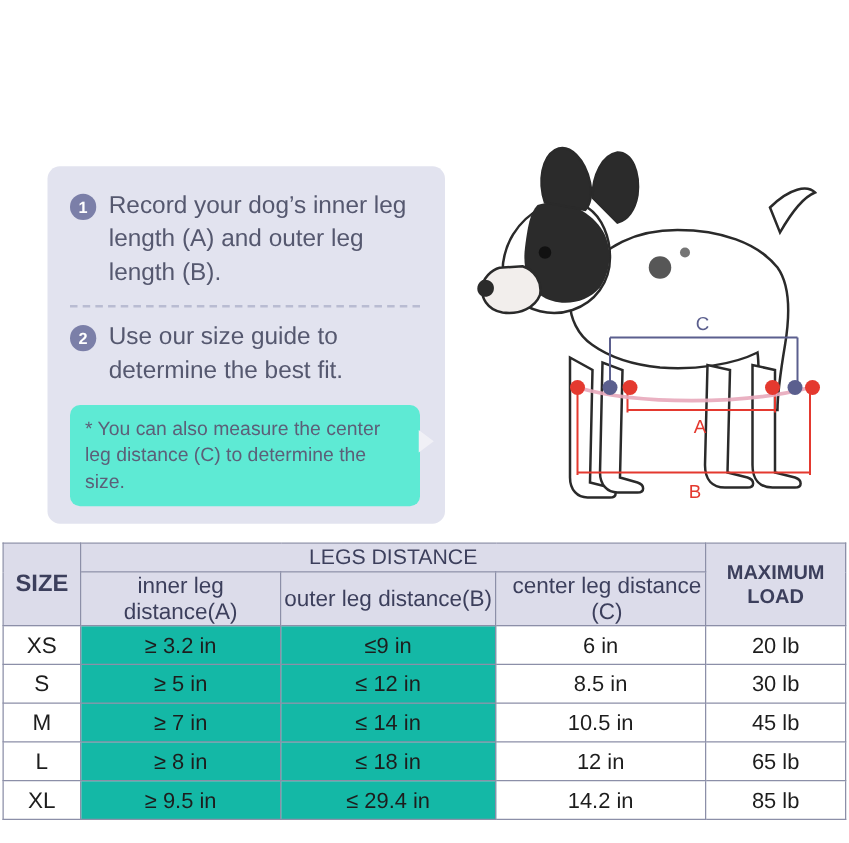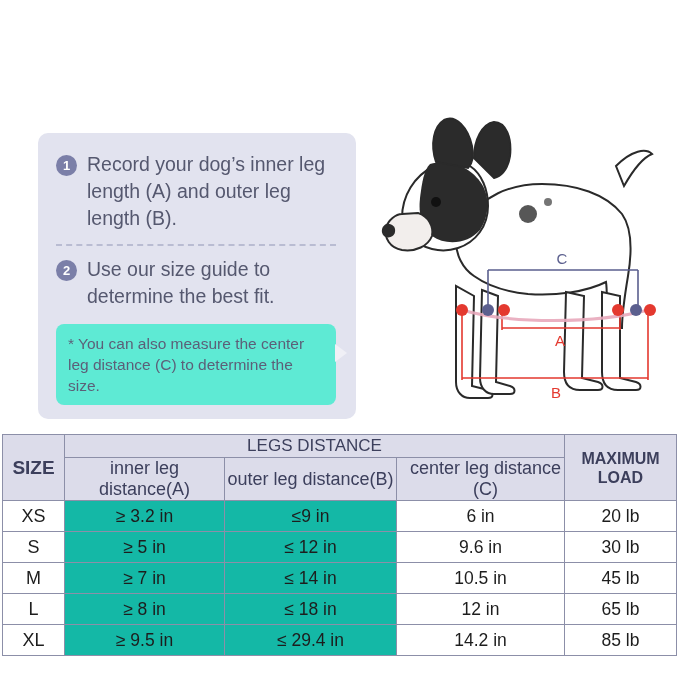--- a/index.html
+++ b/index.html
@@ -275,21 +275,21 @@
         <td class="size-cell">XS</td>
         <td class="hl">≥ 3.2 in</td>
         <td class="hl">≤9 in</td>
         <td>6 in</td>
         <td>20 lb</td>
       </tr>
       <tr>
         <td class="size-cell">S</td>
         <td class="hl">≥ 5 in</td>
         <td class="hl">≤ 12 in</td>
-        <td>9.6 in</td>
+        <td>8.5 in</td>
         <td>30 lb</td>
       </tr>
       <tr>
         <td class="size-cell">M</td>
         <td class="hl">≥ 7 in</td>
         <td class="hl">≤ 14 in</td>
         <td>10.5 in</td>
         <td>45 lb</td>
       </tr>
       <tr>

